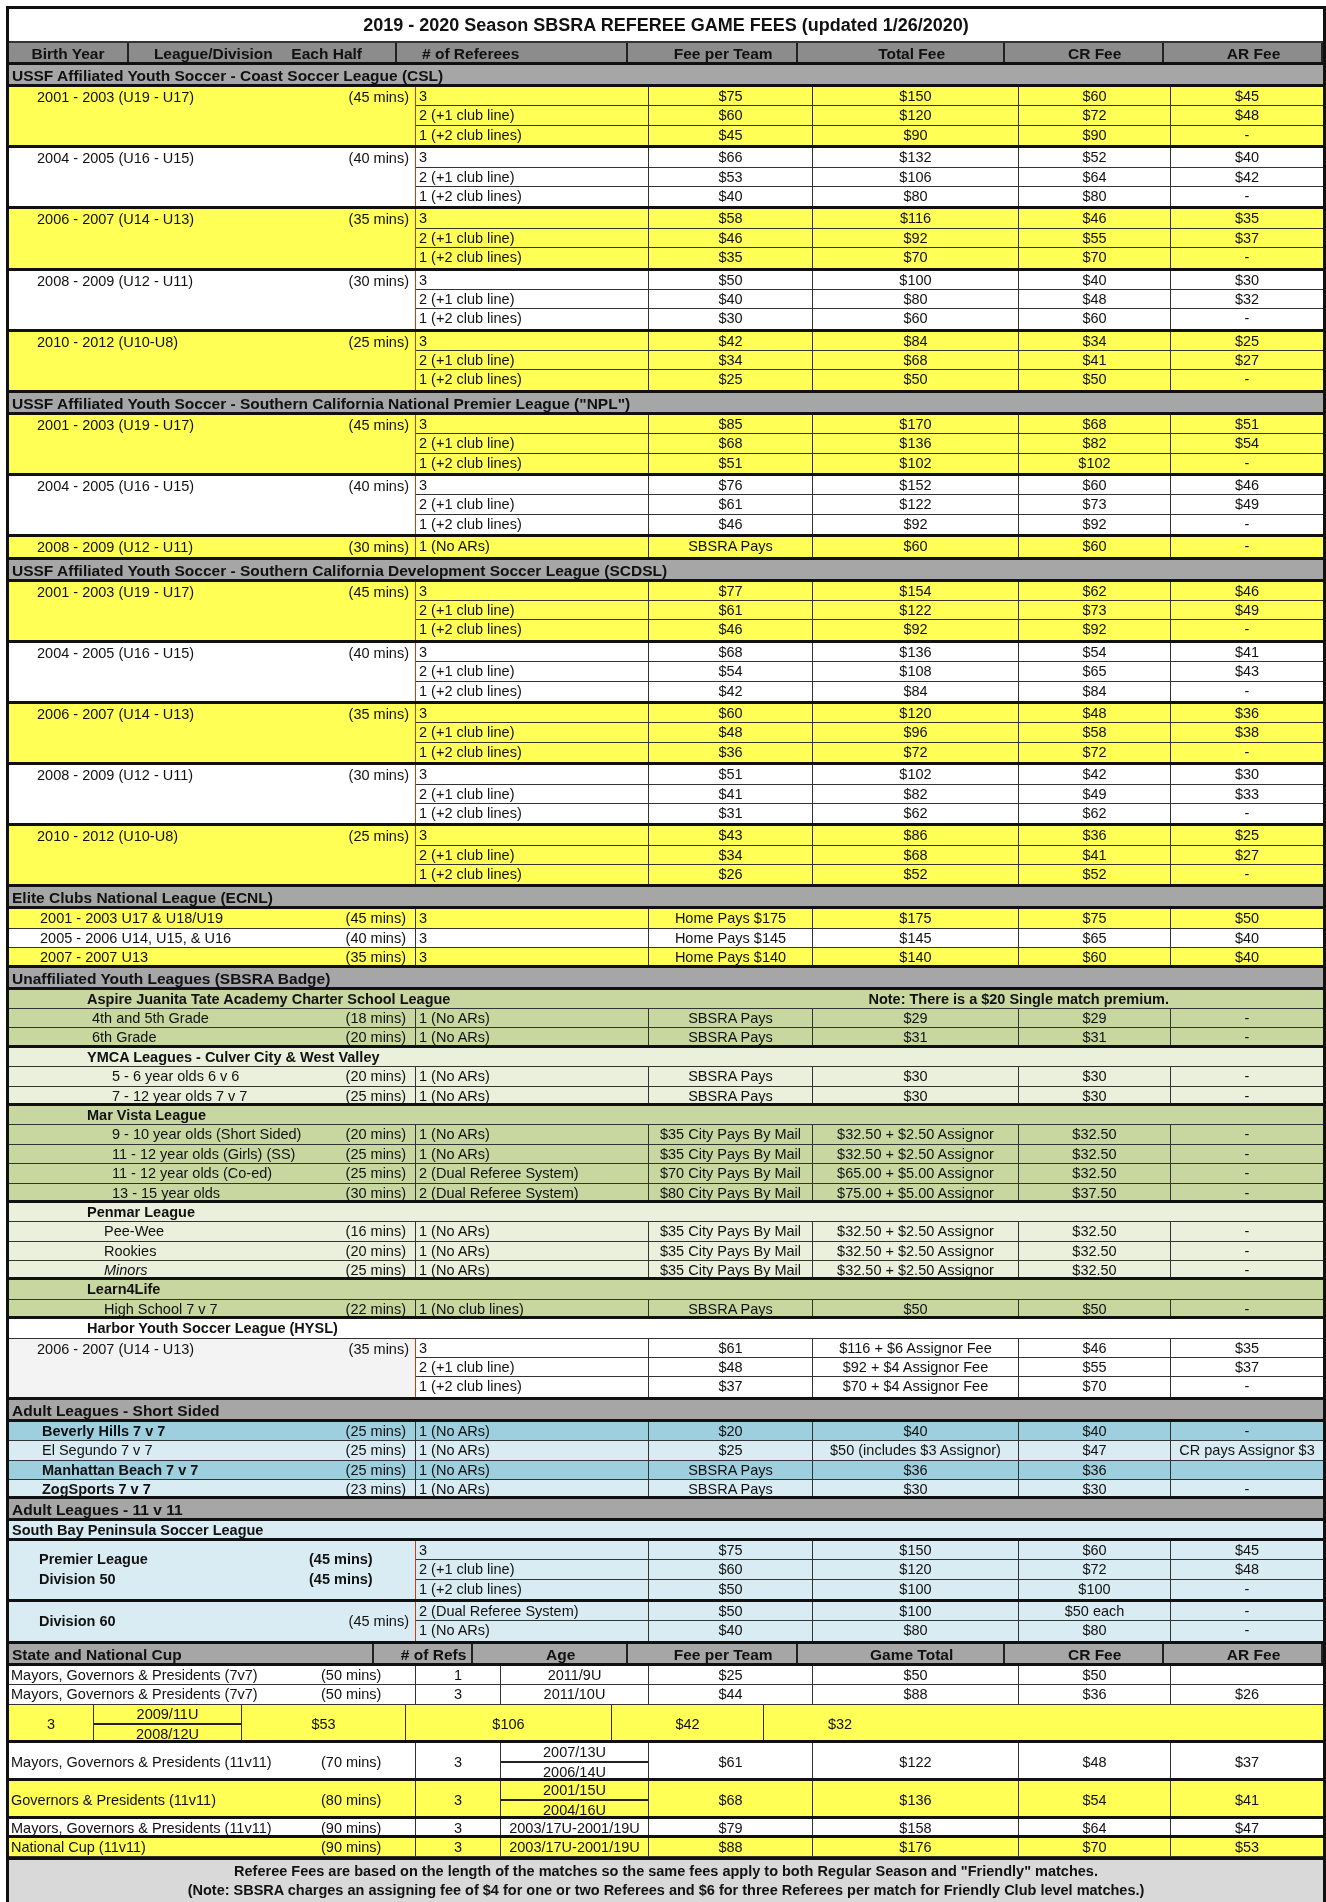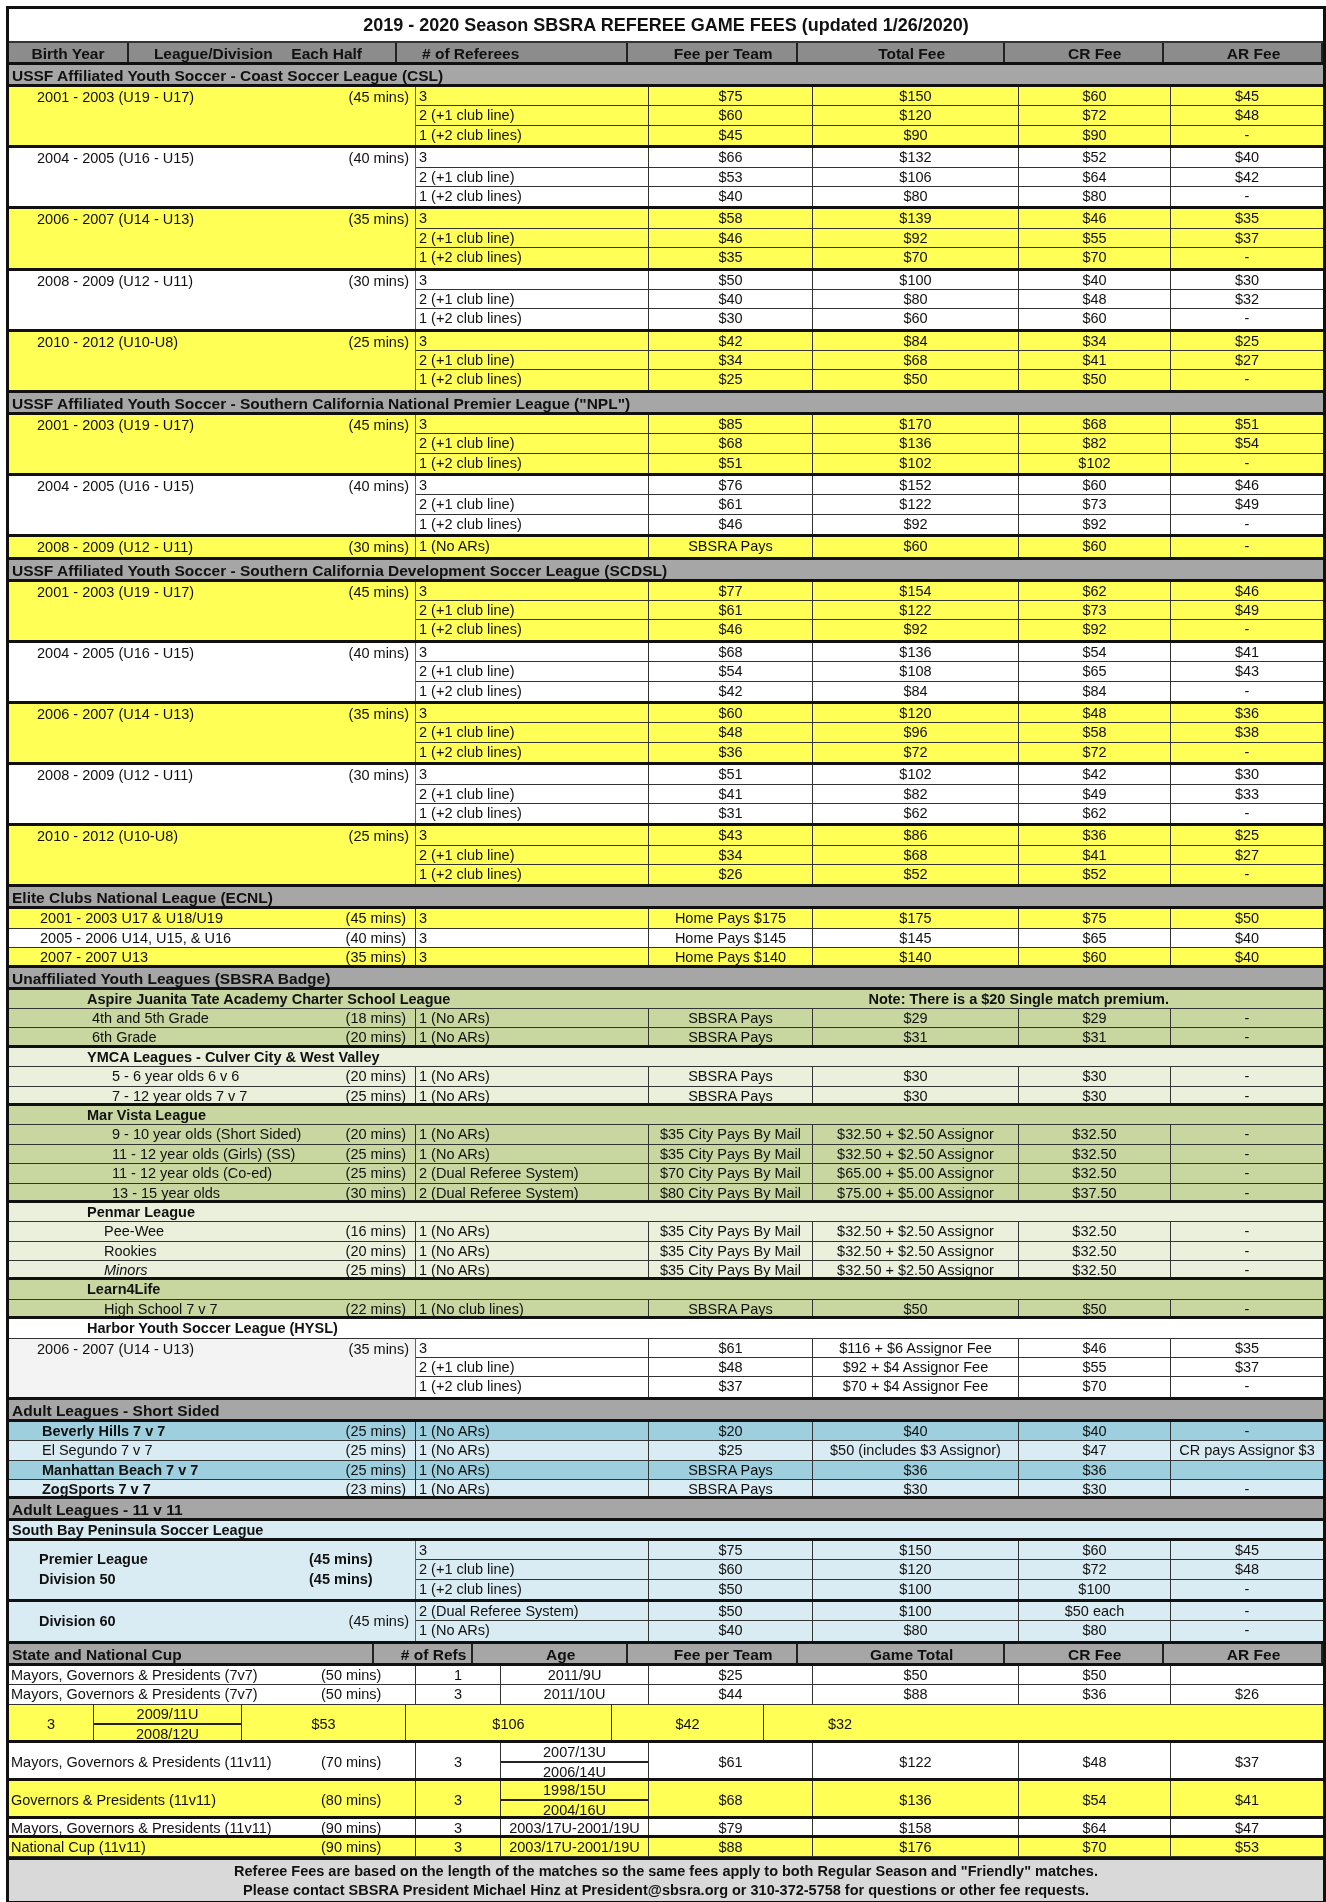--- a/index.html
+++ b/index.html
@@ -117,21 +117,21 @@
       </div>
       <div class="group yel">
         <div class="left">
           <span class="by">2006  -  2007  (U14 - U13)</span>
           <span class="half">(35 mins)</span>
         </div>
         <div class="rows">
           <div class="row">
             <div class="c w-ref">3</div>
             <div class="c w-fee">$58</div>
-            <div class="c w-tot">$139</div>
+            <div class="c w-tot">$116</div>
             <div class="c w-cr">$46</div>
             <div class="c w-ar">$35</div>
           </div>
           <div class="row">
             <div class="c w-ref">2  (+1 club line)</div>
             <div class="c w-fee">$46</div>
             <div class="c w-tot">$92</div>
             <div class="c w-cr">$55</div>
             <div class="c w-ar">$37</div>
           </div>
@@ -804,21 +804,21 @@
         <div class="c w-cr">$48</div>
         <div class="c w-ar">$37</div>
       </div>
       <div class="row cup yel thick" style="height:38px;line-height:38px">
         <div class="c" style="width:407px;display:flex;text-align:left;padding-left:2px">
           <span style="width:310px;display:inline-block">Governors &amp; Presidents (11v11)</span>
           <span>(80 mins)</span>
         </div>
         <div class="c" style="width:85px">3</div>
         <div class="c" style="width:148px;padding:0;line-height:19px">
-          <div style="border-bottom:2px solid #222;height:18px">1998/15U</div>
+          <div style="border-bottom:2px solid #222;height:18px">2001/15U</div>
           <div style="height:18px">2004/16U</div>
         </div>
         <div class="c w-fee">$68</div>
         <div class="c w-tot">$136</div>
         <div class="c w-cr">$54</div>
         <div class="c w-ar">$41</div>
       </div>
       <div class="row cup wht thick" style="height:19.4px;line-height:19.4px">
         <div class="c" style="width:407px;display:flex;text-align:left;padding-left:2px">
           <span style="width:310px;display:inline-block">Mayors, Governors &amp; Presidents (11v11)</span>
@@ -844,15 +844,16 @@
         </div>
         <div class="c w-fee">$88</div>
         <div class="c w-tot">$176</div>
         <div class="c w-cr">$70</div>
         <div class="c w-ar">$53</div>
       </div>
     </div>
 
   <div class="footer">
     <div>Referee Fees are based on the length of the matches so the same fees apply to both Regular Season and "Friendly" matches.</div>
+    <div>(Note: SBSRA charges an assigning fee of $4 for one or two Referees and $6 for three Referees per match for Friendly Club level matches.)</div>
     <div>Please contact SBSRA President Michael Hinz at President@sbsra.org  or 310-372-5758 for questions or other fee requests.</div>
   </div>
 </div>
 
 </body></html>

